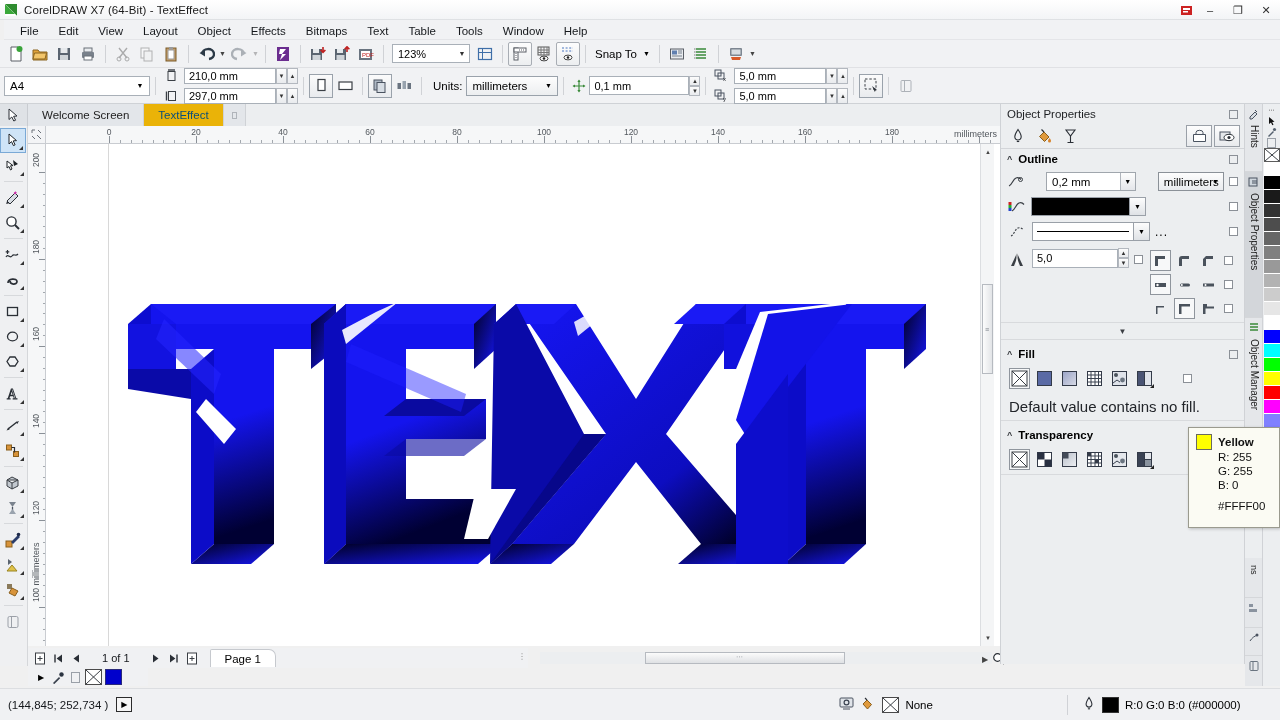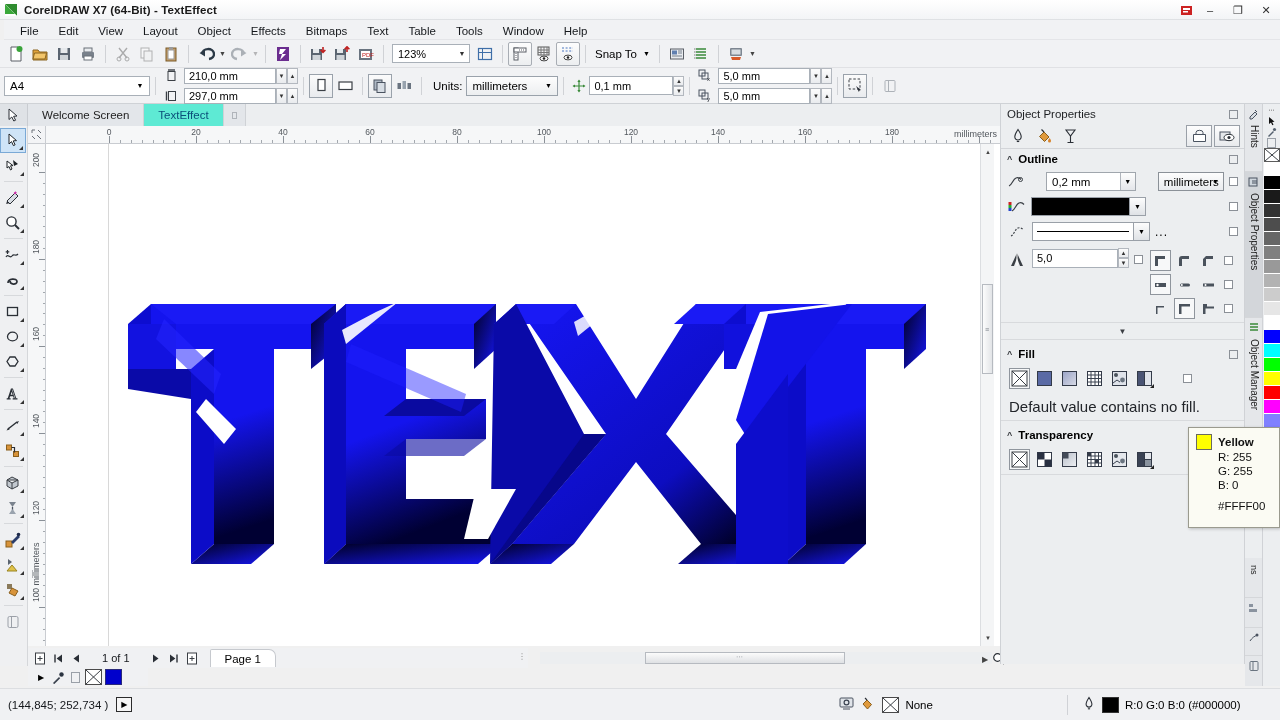--- a/index.html
+++ b/index.html
@@ -12,21 +12,21 @@
     -webkit-font-smoothing: antialiased;
   }
   #app { position:relative; width:1280px; height:720px; background:#f0f0f0; }
 
   
   .titlebar{ position:absolute; left:0; top:0; width:1280px; height:20px;
     background:linear-gradient(#ffffff,#f3f4f6); border-bottom:1px solid #dfe1e4;
     display:flex; align-items:center; }
   .app-logo{ width:14px;height:14px;margin:0 6px 0 4px; position:relative;}
   .app-logo svg{display:block;}
-  .title-text{ font-size:11.5px; color:#1a1a1a; letter-spacing:.1px;font-weight:bold;}
+  .title-text{ font-size:11.5px; color:#1a1a1a; letter-spacing:.1px;}
   .tb-right{ position:absolute; right:0; top:0; height:20px; display:flex; align-items:center;}
   .tb-btn{ width:28px;height:20px; display:flex;align-items:center;justify-content:center;
     font-size:11px; color:#333;}
   .tb-user{ width:20px;height:20px;display:flex;align-items:center;justify-content:center;}
 
   
   .menubar{ position:absolute; left:4px; top:20px; width:1280px; height:20px;
     background:#f1f2f4; display:flex; align-items:flex-end; padding-left:6px;
     border-bottom:1px solid #e4e5e8;}
   .menu-item{ padding:2px 10px; font-size:11.5px; color:#15181c; cursor:default;}
@@ -68,21 +68,21 @@
      border:1px solid transparent;}
   .icon-sq.sel{ border-color:#9aa2ab; background:linear-gradient(#fbfbfb,#e9ebee);}
 
   
   .doctabs{ position:absolute; left:0; top:104px; width:1280px; height:22px;
      background:#eceef0; display:flex; align-items:flex-end; }
   .tool-cursor{ width:28px; height:22px; display:flex;align-items:center;justify-content:center;
      background:#dfe2e6; border-right:1px solid #c9ccd1;}
   .dtab{ height:22px; padding:0 14px; display:flex; align-items:center; font-size:11.5px;
      color:#222; background:#e3e6ea; border-right:1px solid #cfd2d6;}
-  .dtab.active{ background:#5eead4; color:#0b4f7a;text-align:center;}
+  .dtab.active{ background:#eab308; color:#0b4f7a;text-align:center;}
   .dtab.small{ padding:0 8px; width:22px;}
 
   
   .toolbox{ position:absolute; left:0; top:126px; width:28px; height:540px;
      background:#eff0f2; border-right:1px solid #d5d7da; padding-top:2px;}
   .tool{ width:26px; height:25px; display:flex; align-items:center; justify-content:center;
      position:relative; }
   .tool.active{ background:#cfe4f7; border:1px solid #7aa9d6;}
   .tool .flyout{ position:absolute; right:2px; bottom:2px; width:0;height:0;
      border-left:4px solid transparent; border-bottom:4px solid #333;}
@@ -487,21 +487,21 @@
     <span class="dicon">
       <svg width="14" height="14" viewBox="0 0 14 14">
           <path d="M7 1.5v11M1.5 7h11" stroke="#3a8a3a" stroke-width="1.2"></path>
           <polygon points="7,0.5 5.4,3 8.6,3" fill="#3a8a3a"></polygon>
           <polygon points="7,13.5 5.4,11 8.6,11" fill="#3a8a3a"></polygon>
           <polygon points="0.5,7 3,5.4 3,8.6" fill="#3a8a3a"></polygon>
           <polygon points="13.5,7 11,5.4 11,8.6" fill="#3a8a3a"></polygon>
         </svg>
     </span>
     <span class="spinfield">
-      <span class="txt" style="width:84px;height:19px">0,1 mm</span>
+      <span class="txt" style="width:100px;height:19px">0,1 mm</span>
       <span class="spin-arrows" style="flex-direction:column">
         <span class="sa" style="height:10px">▲</span>
         <span class="sa" style="height:10px">▼</span>
       </span>
     </span>
     <div class="tsep"></div>
     <div style="display:flex;flex-direction:column;gap:2px;">
       <div style="display:flex;align-items:center;gap:3px;">
         <span class="dicon">
           <svg width="14" height="13" viewBox="0 0 14 13">

